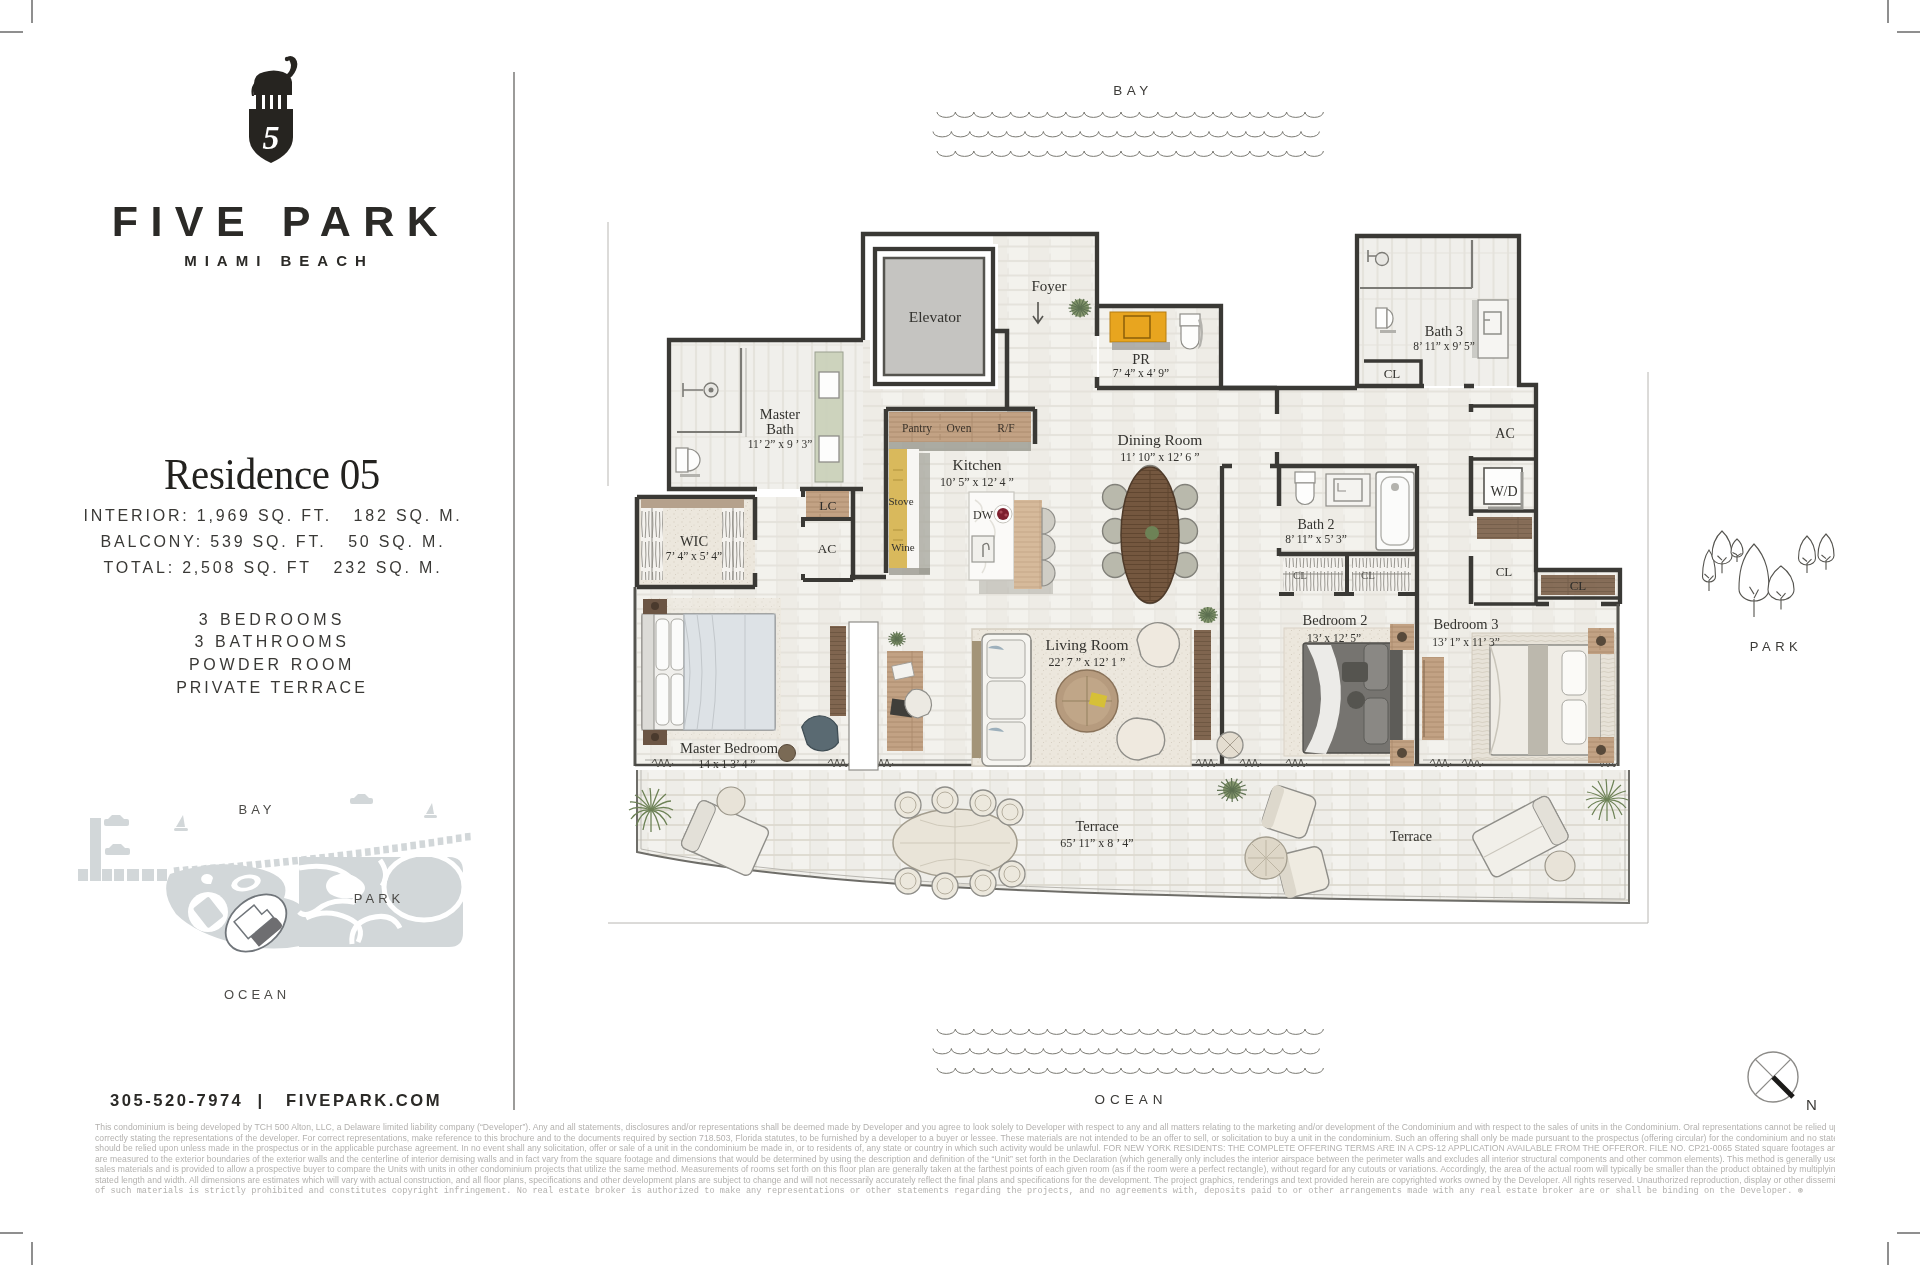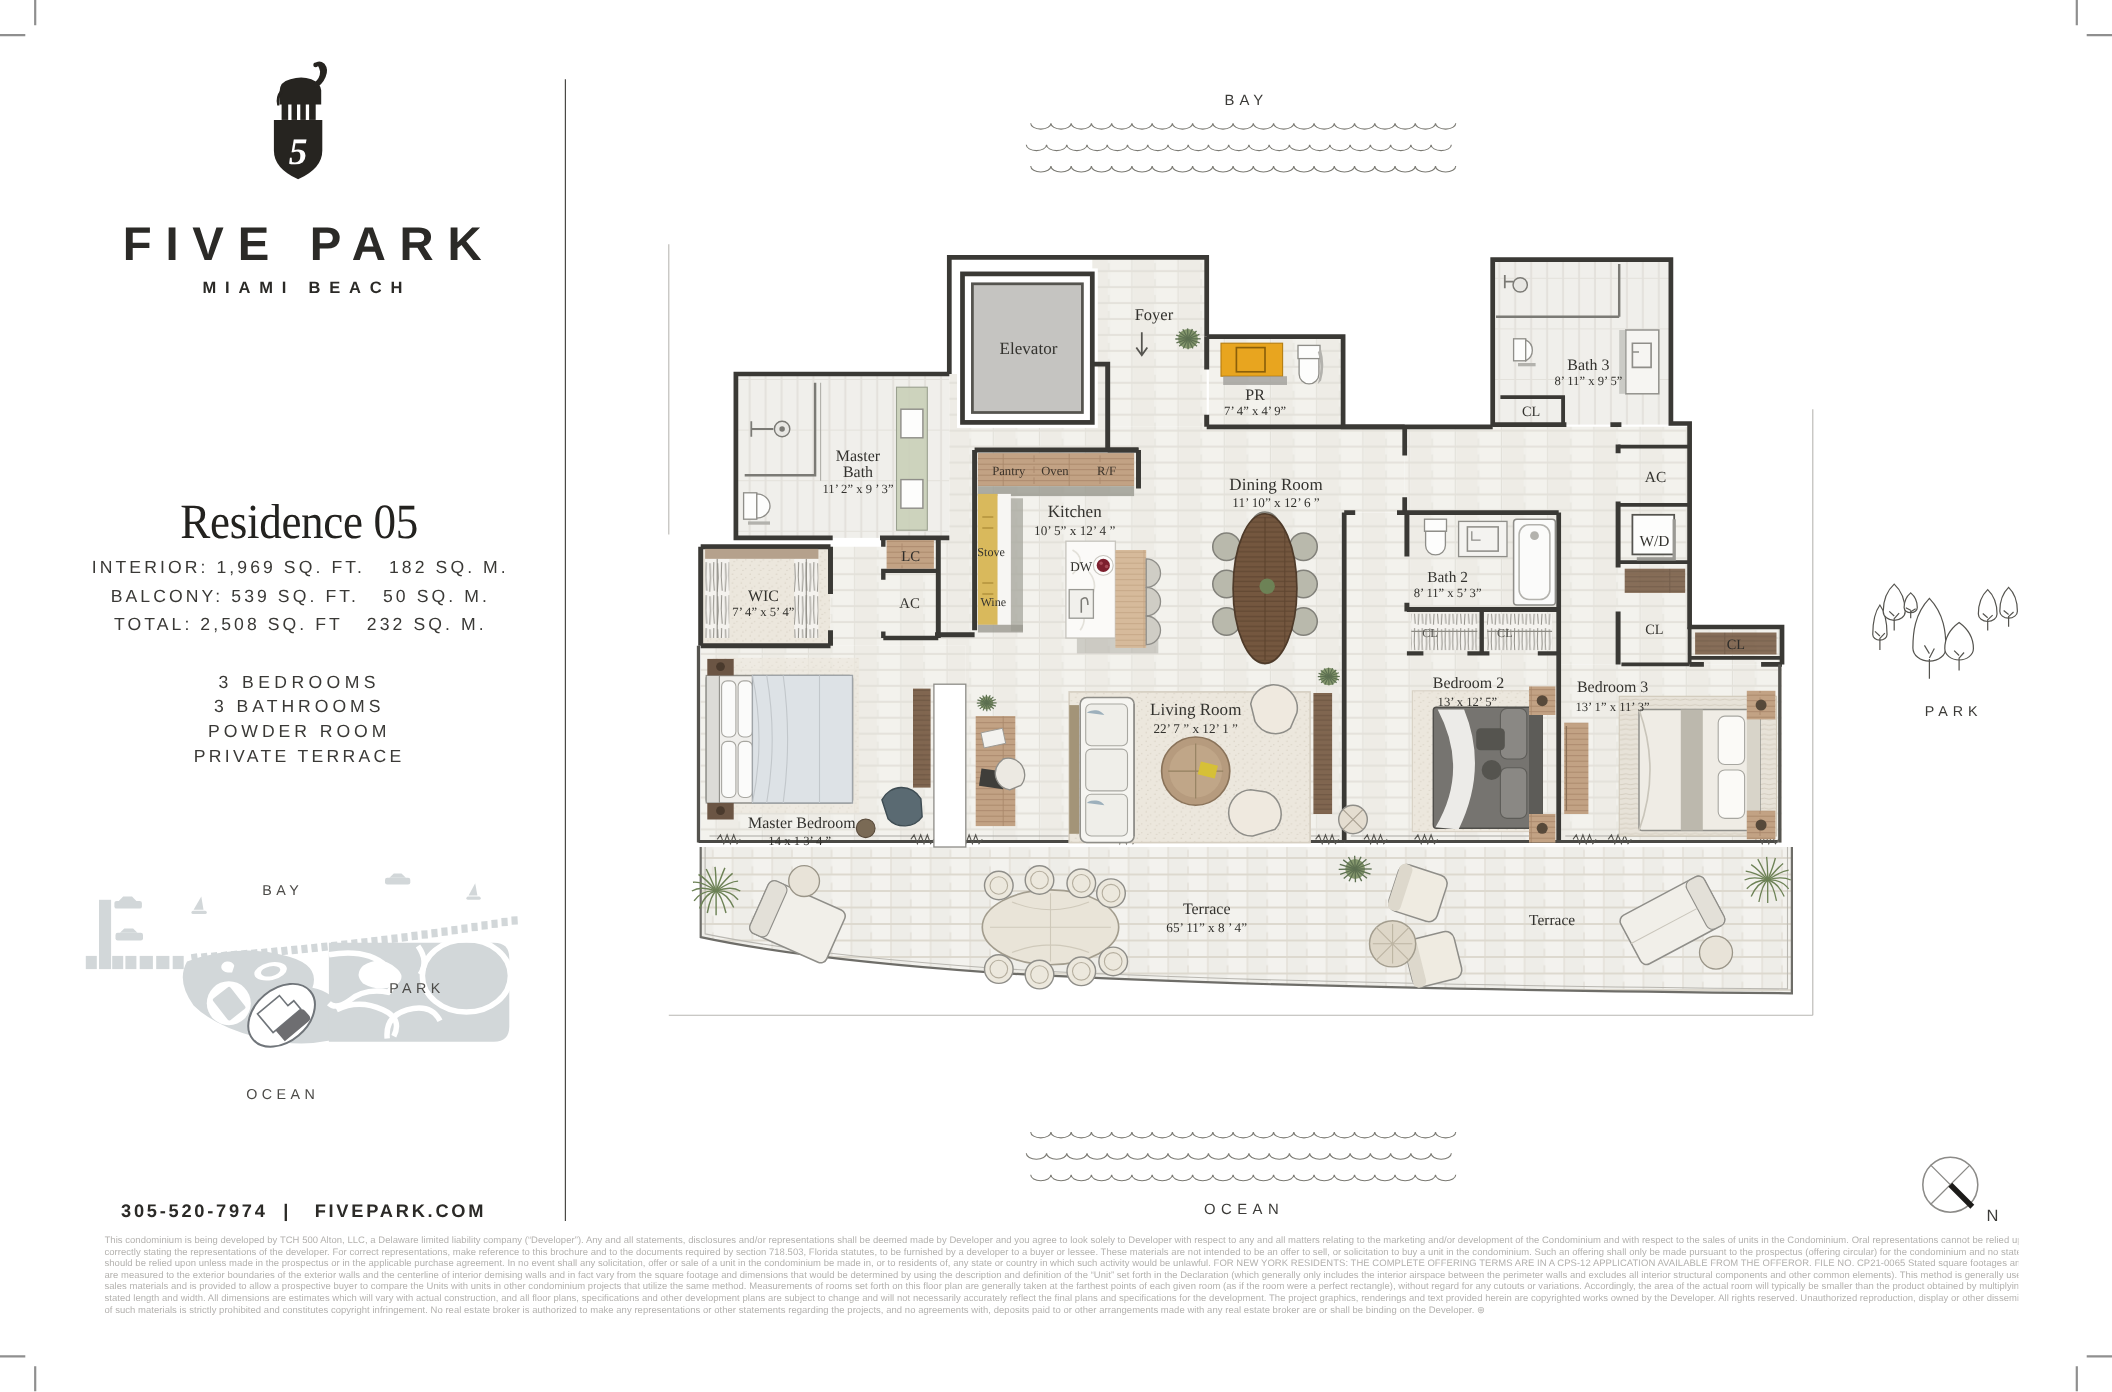--- a/index.html
+++ b/index.html
@@ -812,13 +812,13 @@
 </g>
 </svg>
 
 <div class="abs" style="left:95px;top:1122px;width:1740px;font-size:8.6px;line-height:10.6px;color:#b3b1ae;letter-spacing:0.05px;">
 <div style="white-space:nowrap;overflow:hidden;">This condominium is being developed by TCH 500 Alton, LLC, a Delaware limited liability company (“Developer”). Any and all statements, disclosures and/or representations shall be deemed made by Developer and you agree to look solely to Developer with respect to any and all matters relating to the marketing and/or development of the Condominium and with respect to the sales of units in the Condominium. Oral representations cannot be relied upon as</div>
 <div style="white-space:nowrap;overflow:hidden;">correctly stating the representations of the developer. For correct representations, make reference to this brochure and to the documents required by section 718.503, Florida statutes, to be furnished by a developer to a buyer or lessee. These materials are not intended to be an offer to sell, or solicitation to buy a unit in the condominium. Such an offering shall only be made pursuant to the prospectus (offering circular) for the condominium and no statements</div>
 <div style="white-space:nowrap;overflow:hidden;">should be relied upon unless made in the prospectus or in the applicable purchase agreement. In no event shall any solicitation, offer or sale of a unit in the condominium be made in, or to residents of, any state or country in which such activity would be unlawful. FOR NEW YORK RESIDENTS: THE COMPLETE OFFERING TERMS ARE IN A CPS-12 APPLICATION AVAILABLE FROM THE OFFEROR. FILE NO. CP21-0065   Stated square footages and dimensions</div>
 <div style="white-space:nowrap;overflow:hidden;">are measured to the exterior boundaries of the exterior walls and the centerline of interior demising walls and in fact vary from the square footage and dimensions that would be determined by using the description and definition of the “Unit” set forth in the Declaration (which generally only includes the interior airspace between the perimeter walls and excludes all interior structural components and other common elements). This method is generally used in</div>
 <div style="white-space:nowrap;overflow:hidden;">sales materials and is provided to allow a prospective buyer to compare the Units with units in other condominium projects that utilize the same method. Measurements of rooms set forth on this floor plan are generally taken at the farthest points of each given room (as if the room were a perfect rectangle), without regard for any cutouts or variations.  Accordingly, the area of the actual room will typically be smaller than the product obtained by multiplying the</div>
 <div style="white-space:nowrap;overflow:hidden;">stated length and width.  All dimensions are estimates which will vary with actual construction, and all floor plans, specifications and other development plans are subject to change and will not necessarily accurately reflect the final plans and specifications for the development.  The project graphics, renderings and text provided herein are copyrighted works owned by the Developer. All rights reserved. Unauthorized reproduction, display or other dissemination</div>
-<div style="white-space:nowrap;overflow:hidden;">of such materials is strictly prohibited and constitutes copyright infringement. No real estate broker is authorized to make any representations or other statements regarding the projects, and no agreements with, deposits paid to or other arrangements made with any real estate broker are or shall be binding on the Developer. ⊛</div>
+<div style="white-space:nowrap;overflow:hidden;font-family:Liberation Mono, monospace;">of such materials is strictly prohibited and constitutes copyright infringement. No real estate broker is authorized to make any representations or other statements regarding the projects, and no agreements with, deposits paid to or other arrangements made with any real estate broker are or shall be binding on the Developer. ⊛</div>
 </div>
 </body></html>

